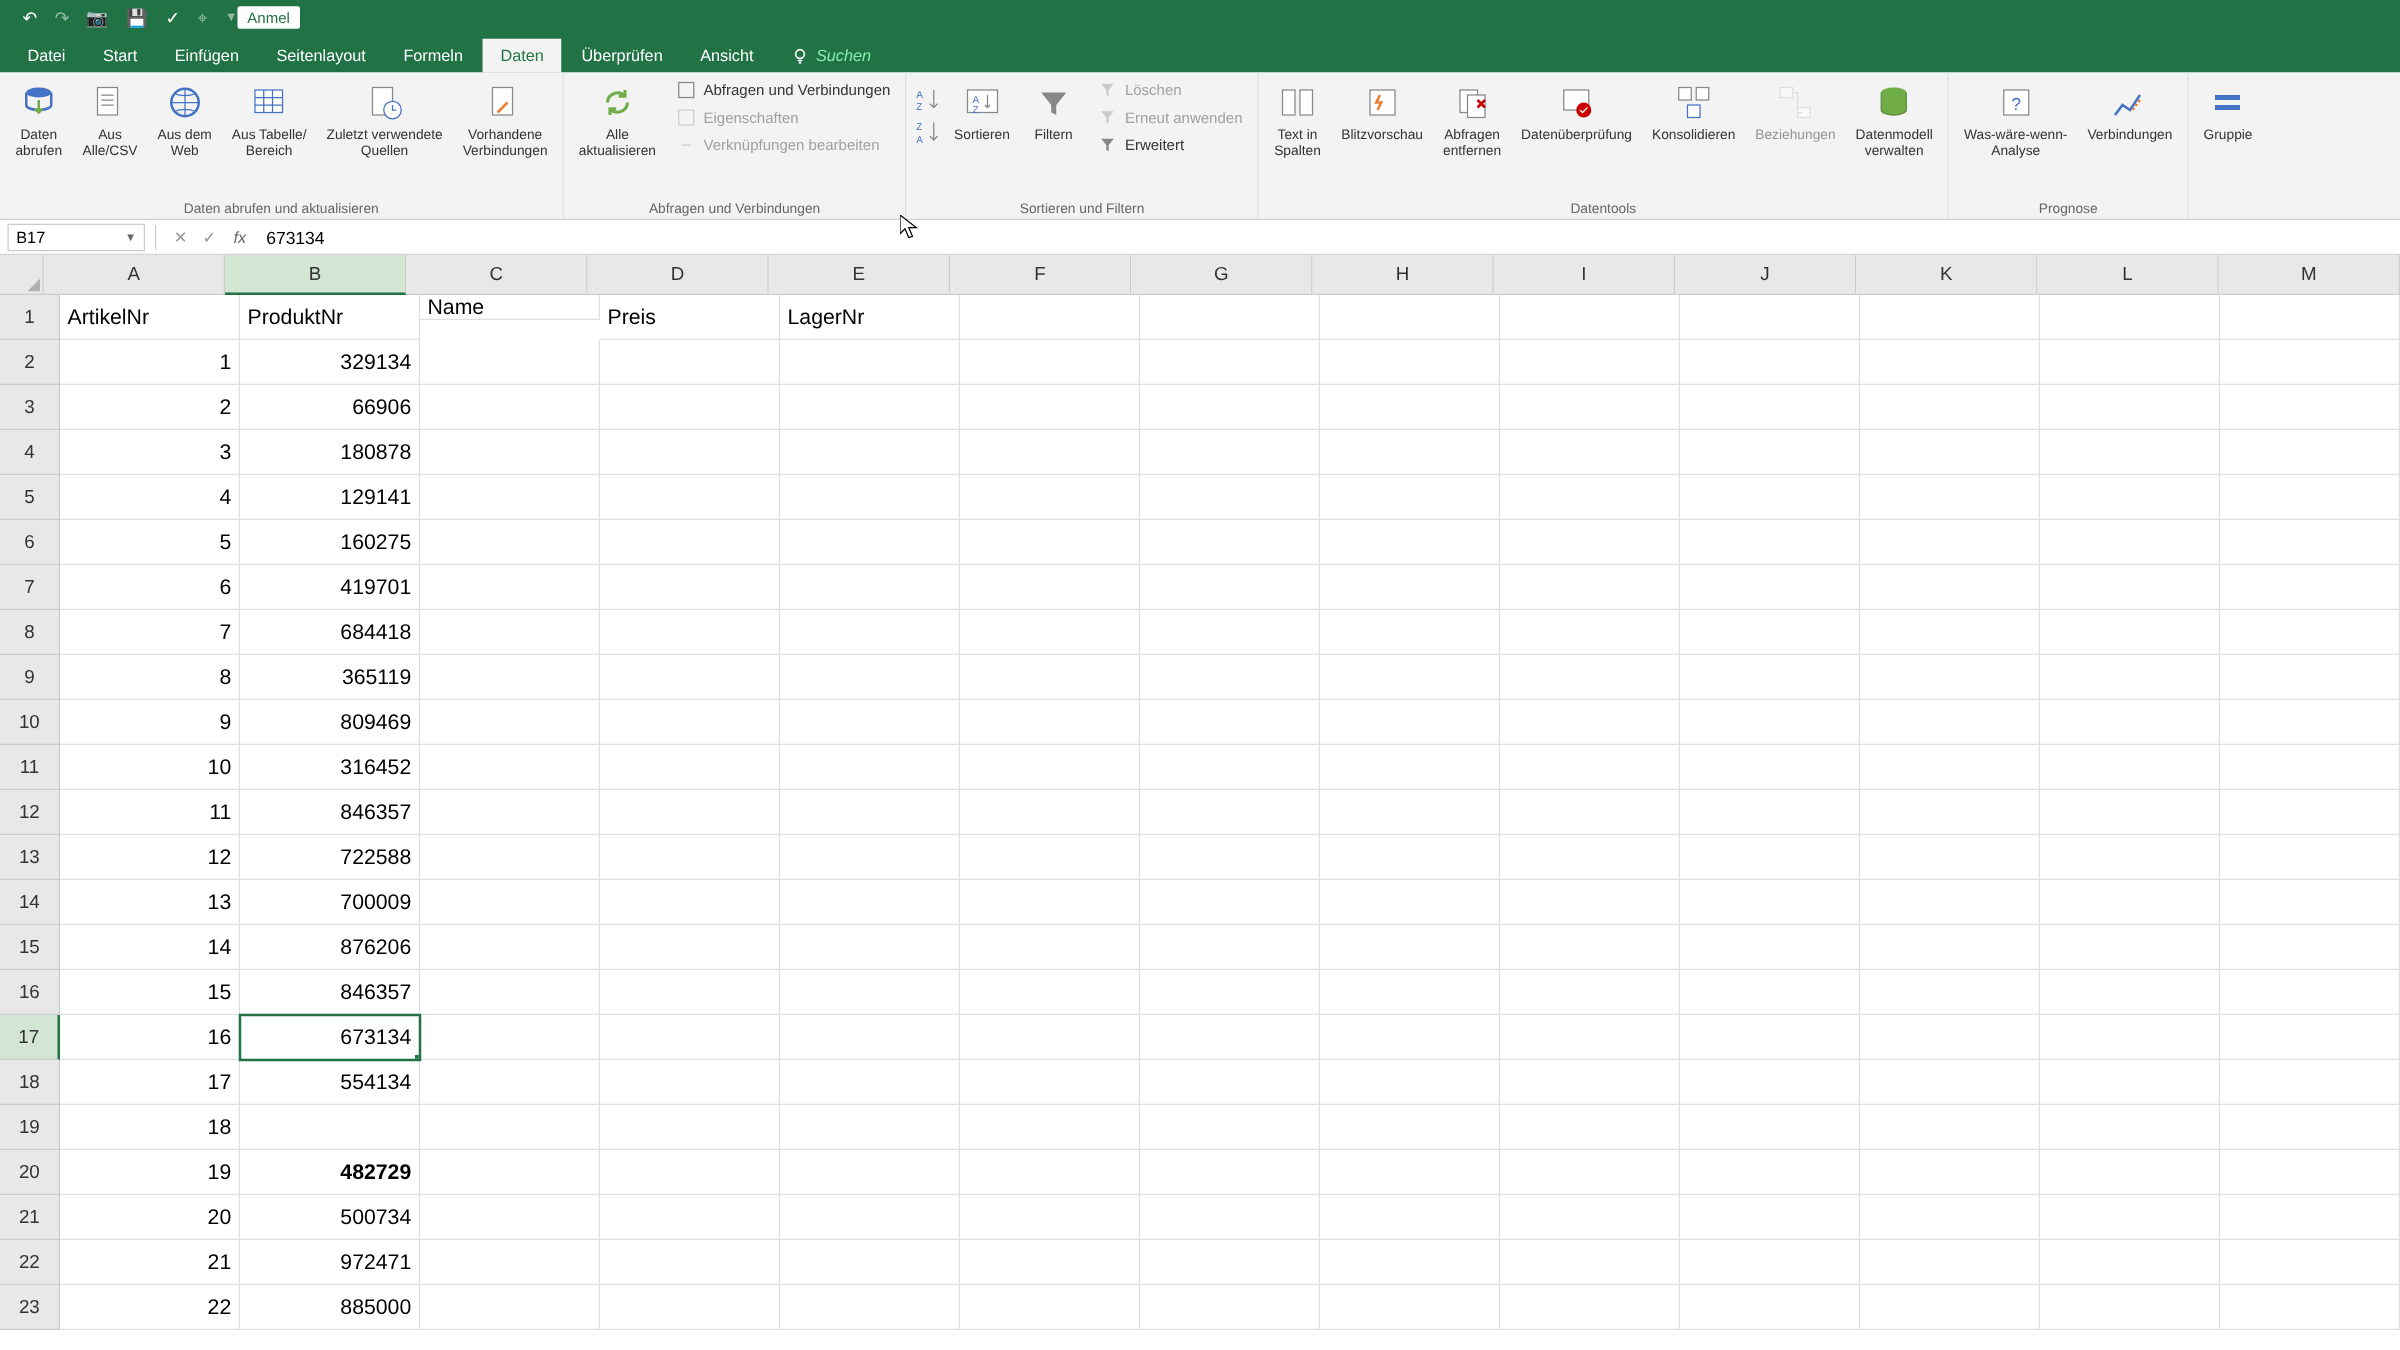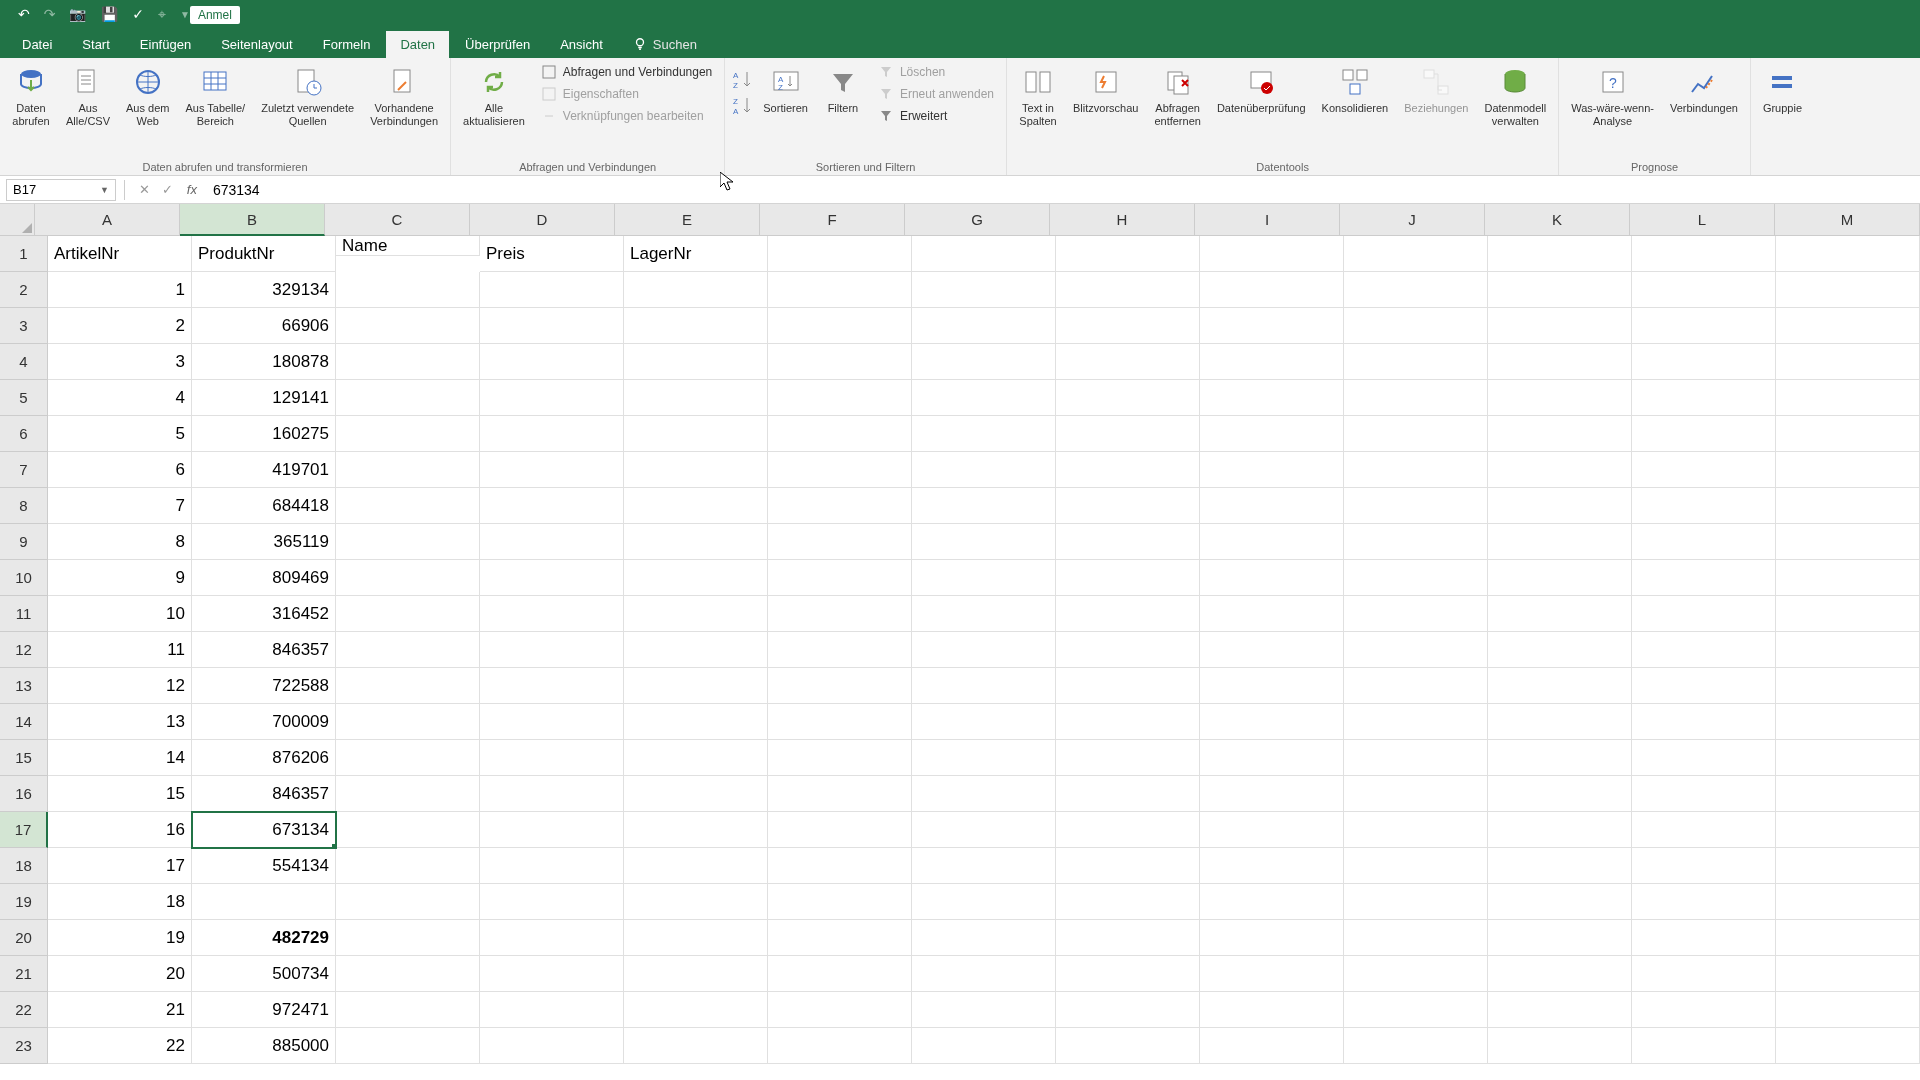--- a/index.html
+++ b/index.html
@@ -11,21 +11,21 @@
 .qat-btn { color: #fff; font-size: 14px; cursor: pointer; }
 .qat-sep { color: rgba(255,255,255,0.5); font-size: 10px; }
 .title-center { flex: 1; text-align: center; font-size: 13px; color: #fff; }
 .title-right { padding-right: 6px; }
 .anmel-btn { background: #fff; color: #217346; padding: 2px 8px; font-size: 12px; border-radius: 2px; }
 
 
 .ribbon-tabs { background: #217346; height: 30px; display: flex; align-items: flex-end; padding-left: 8px; gap: 2px; }
 .ribbon-tab { padding: 6px 14px; color: #fff; font-size: 13px; cursor: pointer; }
 .ribbon-tab.active { background: #f3f3f3; color: #217346; }
-.search-tab { display: flex; align-items: flex-start; gap: 6px; padding: 6px 14px; color: #e5e5e5; font-size: 13px; }
+.search-tab { display: flex; align-items: center; gap: 6px; padding: 6px 14px; color: #86efac; font-size: 13px; font-style: italic; }
 .search-tab svg { width: 14px; height: 14px; }
 
 
 .ribbon { background: #f3f3f3; height: 118px; display: flex; border-bottom: 1px solid #d4d4d4; }
 .ribbon-group { display: flex; flex-direction: column; padding: 4px 6px 2px 6px; border-right: 1px solid #e0e0e0; }
 .ribbon-group-content { flex: 1; display: flex; align-items: flex-start; gap: 4px; }
 .ribbon-group-label { text-align: center; font-size: 11px; color: #666; padding-top: 2px; }
 .big-btn { display: flex; flex-direction: column; align-items: center; justify-content: flex-start; padding: 4px 6px; cursor: pointer; min-width: 50px; }
 .big-btn-icon { width: 32px; height: 32px; margin-bottom: 4px; }
 .big-btn-label { font-size: 11px; text-align: center; color: #333; line-height: 1.15; }
@@ -148,21 +148,21 @@
       </div>
       <div class="big-btn">
         <svg class="big-btn-icon" viewBox="0 0 32 32">
             <rect x="6" y="4" width="16" height="22" fill="#fff" stroke="#888"></rect>
             <path d="M10 24l8-8" stroke="#ed7d31" stroke-width="2"></path>
           </svg>
         <div class="big-btn-label" style="white-space:pre-line">Vorhandene
 Verbindungen</div>
       </div>
     </div>
-    <div class="ribbon-group-label">Daten abrufen und transformieren</div>
+    <div class="ribbon-group-label">Daten abrufen und aktualisieren</div>
   </div>
 
   <div class="ribbon-group">
     <div class="ribbon-group-content">
       <div class="big-btn">
         <svg class="big-btn-icon" viewBox="0 0 32 32">
             <path d="M8 16a8 8 0 0 1 14-5M24 16a8 8 0 0 1-14 5" fill="none" stroke="#70ad47" stroke-width="2.5"></path>
             <path d="M22 6v5h-5M10 26v-5h5" fill="none" stroke="#70ad47" stroke-width="2.5"></path>
           </svg>
         <div class="big-btn-label" style="white-space:pre-line">Alle

